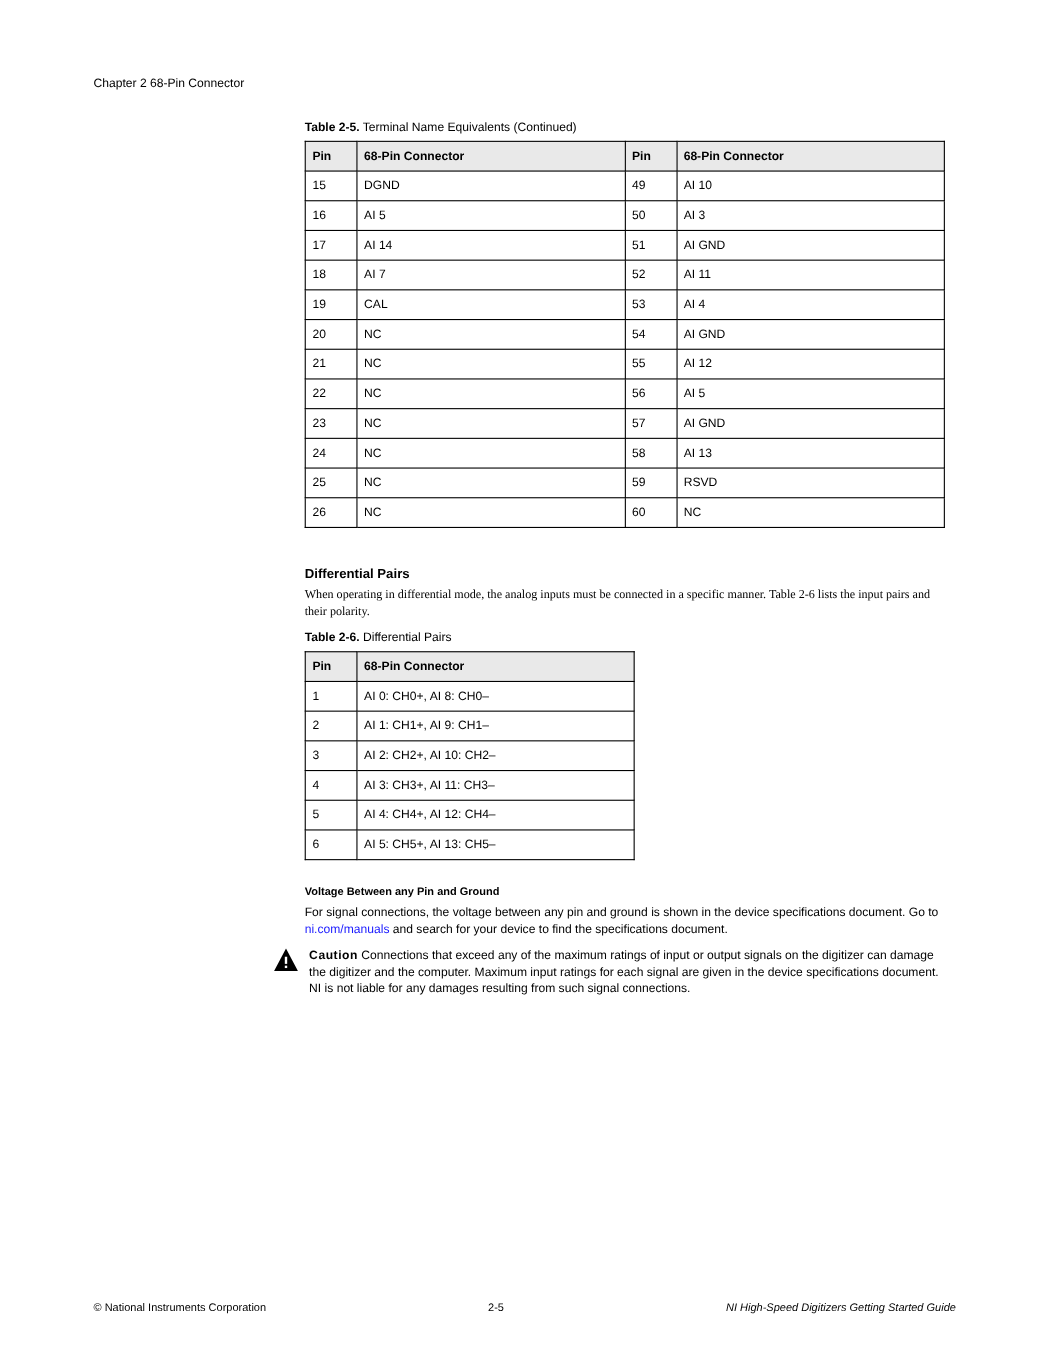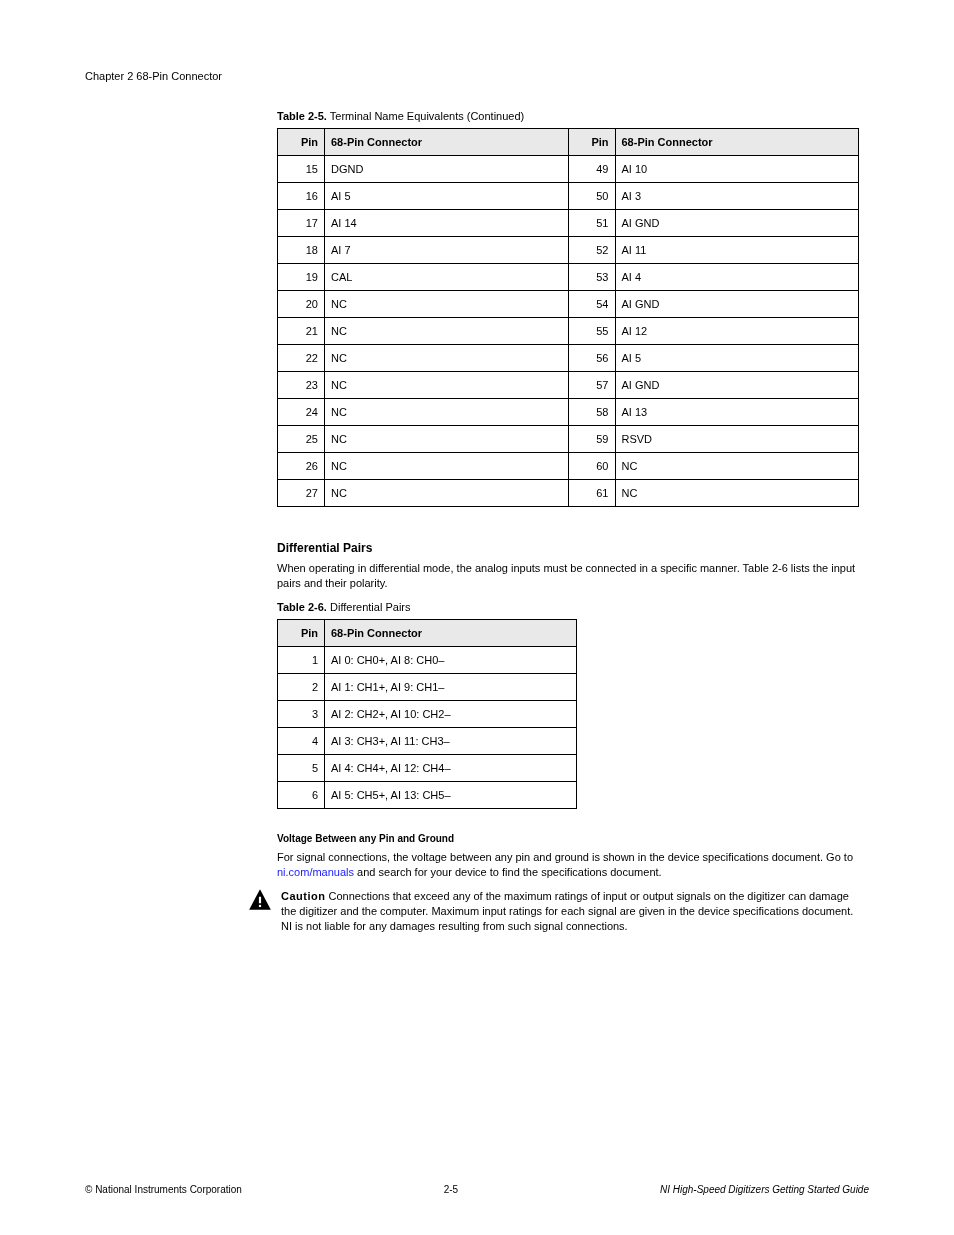--- a/index.html
+++ b/index.html
@@ -39,34 +39,35 @@
     border: 1px solid #000;
     padding: 4px 6px;
     text-align: left;
     vertical-align: middle;
     height: 18px;
   }
   table.pin th {
     background: #e9e9e9;
     font-weight: bold;
   }
-  table.pin .col-pin { width: 34px; text-align: right; }
+  table.pin .col-pin { width: 34px; text-align: left; }
   table.pin .col-desc {}
   .subsection {
     margin-top: 34px;
   }
   .subsection h3 {
     font-size: 12px;
     font-weight: bold;
     margin: 0 0 6px 0;
   }
   .subsection p {
     font-size: 11px;
     margin: 0 0 10px 0;
     line-height: 1.35;
+    font-family: Liberation Serif, serif;
   }
   table.pin.small {
     width: 300px;
   }
   .voltage-block {
     margin-top: 24px;
   }
   .voltage-block p {
     font-size: 11px;
     line-height: 1.35;
@@ -195,26 +196,20 @@
         <tr>
             <td class="col-pin">25</td>
             <td>NC</td>
             <td class="col-pin">59</td>
             <td>RSVD</td>
           </tr>
         <tr>
             <td class="col-pin">26</td>
             <td>NC</td>
             <td class="col-pin">60</td>
-            <td>NC</td>
-          </tr>
-        <tr>
-            <td class="col-pin">27</td>
-            <td>NC</td>
-            <td class="col-pin">61</td>
             <td>NC</td>
           </tr>
       </tbody>
     </table>
 
     <div class="subsection">
       <h3>Differential Pairs</h3>
       <p>When operating in differential mode, the analog inputs must be connected in a specific manner. Table 2-6 lists the input pairs and their polarity.</p>
 
       <div class="table-title">

